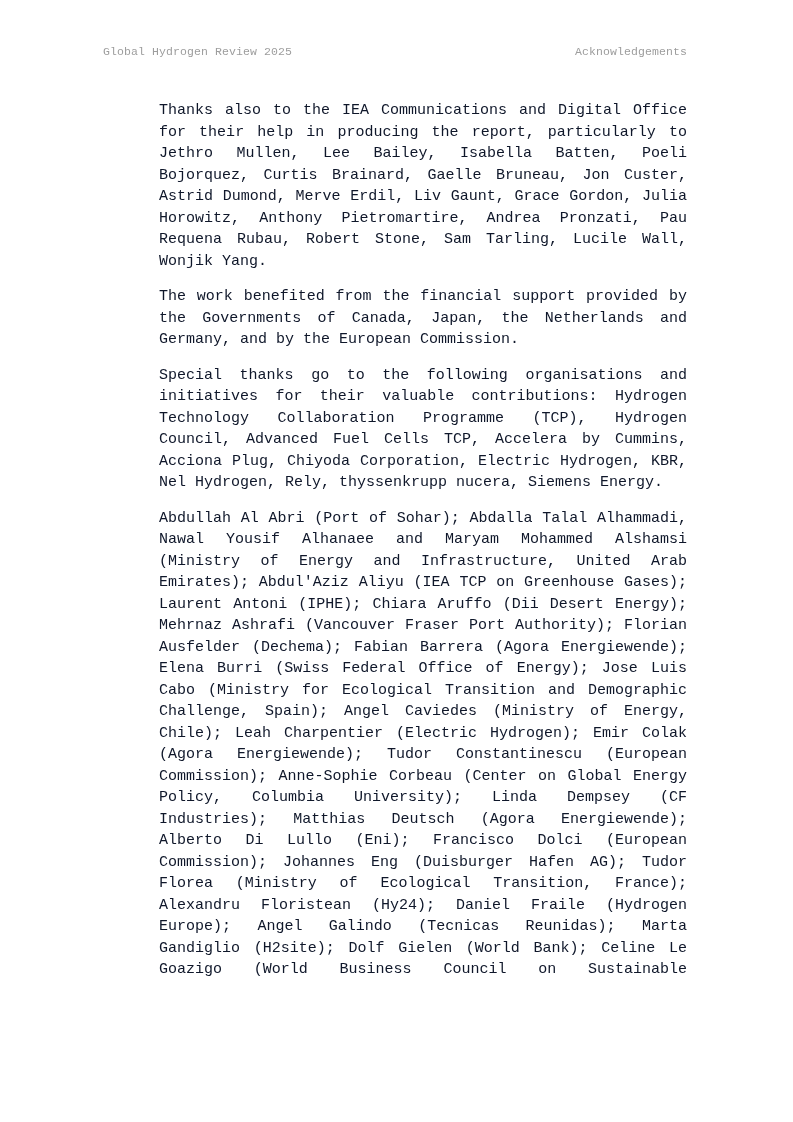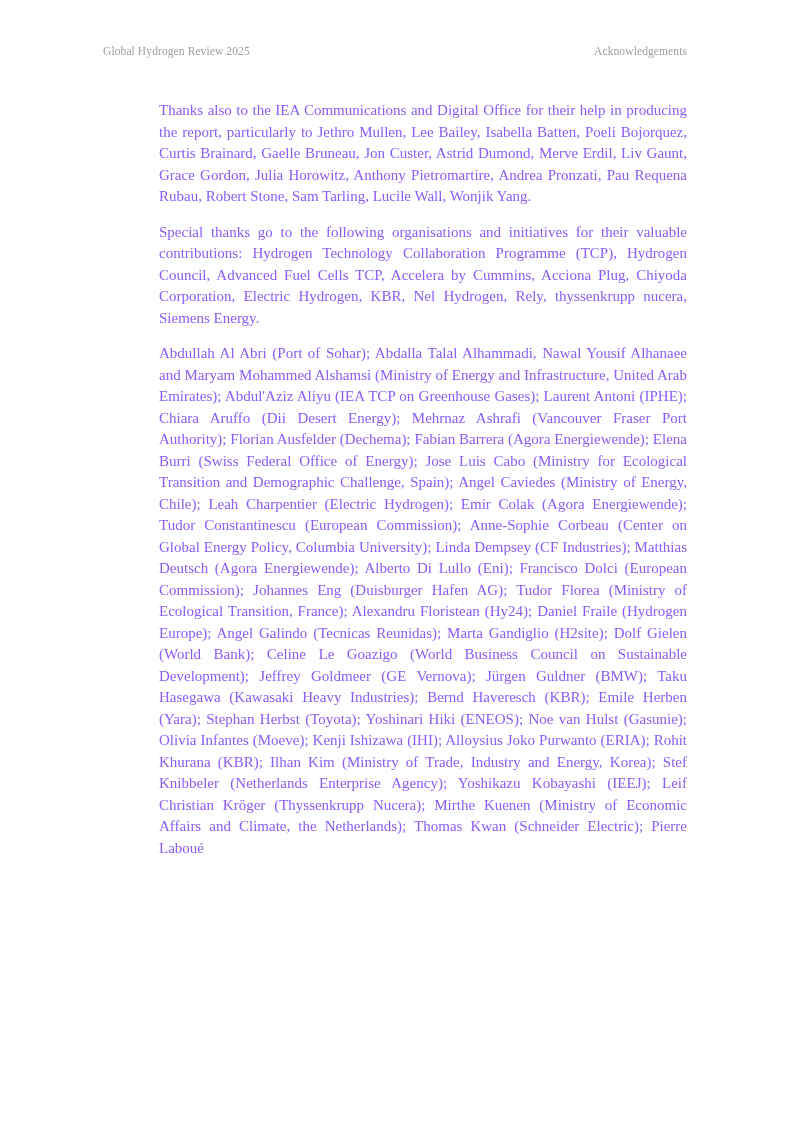--- a/index.html
+++ b/index.html
@@ -3,21 +3,21 @@
 <meta charset="utf-8">
 <style>
   * { margin: 0; padding: 0; box-sizing: border-box; }
   html, body { background: #ffffff; }
   .page {
     position: relative;
     width: 793px;
     height: 984px;
     background: #ffffff;
     overflow: hidden;
-    font-family: Liberation Serif, serif;
+    font-family: Liberation Mono, monospace;
   }
   .header {
     position: absolute;
     top: 45px;
     left: 103px;
     width: 584px;
     display: flex;
     justify-content: space-between;
     font-size: 11.5px;
     color: #9d9d9d;
@@ -25,21 +25,21 @@
   }
   .body-text {
     position: absolute;
     top: 100px;
     left: 159px;
     width: 528px;
   }
   .body-text p {
     font-size: 15px;
     line-height: 21.5px;
-    color: #8b5cf6;
+    color: #0f172a;
     text-align: justify;
     margin-bottom: 14px;
   }
   .body-text p:last-child { margin-bottom: 4px; }
   .footer {
     position: absolute;
     top: 1058px;
     left: 0;
     width: 793px;
     text-align: center;
@@ -74,20 +74,21 @@
 
 <div class="page">
 
   <div class="header">
     <span>Global Hydrogen Review 2025</span>
     <span>Acknowledgements</span>
   </div>
 
   <div class="body-text">
     <p>Thanks also to the IEA Communications and Digital Office for their help in producing the report, particularly to Jethro Mullen, Lee Bailey, Isabella Batten, Poeli Bojorquez, Curtis Brainard, Gaelle Bruneau, Jon Custer, Astrid Dumond, Merve Erdil, Liv Gaunt, Grace Gordon, Julia Horowitz, Anthony Pietromartire, Andrea Pronzati, Pau Requena Rubau, Robert Stone, Sam Tarling, Lucile Wall, Wonjik Yang.</p>
+    <p>The work benefited from the financial support provided by the Governments of Canada, Japan, the Netherlands and Germany, and by the European Commission.</p>
     <p>Special thanks go to the following organisations and initiatives for their valuable contributions: Hydrogen Technology Collaboration Programme (TCP), Hydrogen Council, Advanced Fuel Cells TCP, Accelera by Cummins, Acciona Plug, Chiyoda Corporation, Electric Hydrogen, KBR, Nel Hydrogen, Rely, thyssenkrupp nucera, Siemens Energy.</p>
     <p>Abdullah Al Abri (Port of Sohar); Abdalla Talal Alhammadi, Nawal Yousif Alhanaee and Maryam Mohammed Alshamsi (Ministry of Energy and Infrastructure, United Arab Emirates); Abdul'Aziz Aliyu (IEA TCP on Greenhouse Gases); Laurent Antoni (IPHE); Chiara Aruffo (Dii Desert Energy); Mehrnaz Ashrafi (Vancouver Fraser Port Authority); Florian Ausfelder (Dechema); Fabian Barrera (Agora Energiewende); Elena Burri (Swiss Federal Office of Energy); Jose Luis Cabo (Ministry for Ecological Transition and Demographic Challenge, Spain); Angel Caviedes (Ministry of Energy, Chile); Leah Charpentier (Electric Hydrogen); Emir Colak (Agora Energiewende); Tudor Constantinescu (European Commission); Anne-Sophie Corbeau (Center on Global Energy Policy, Columbia University); Linda Dempsey (CF Industries); Matthias Deutsch (Agora Energiewende); Alberto Di Lullo (Eni); Francisco Dolci (European Commission); Johannes Eng (Duisburger Hafen AG); Tudor Florea (Ministry of Ecological Transition, France); Alexandru Floristean (Hy24); Daniel Fraile (Hydrogen Europe); Angel Galindo (Tecnicas Reunidas); Marta Gandiglio (H2site); Dolf Gielen (World Bank); Celine Le Goazigo (World Business Council on Sustainable Development); Jeffrey Goldmeer (GE Vernova); Jürgen Guldner (BMW); Taku Hasegawa (Kawasaki Heavy Industries); Bernd Haveresch (KBR); Emile Herben (Yara); Stephan Herbst (Toyota); Yoshinari Hiki (ENEOS); Noe van Hulst (Gasunie); Olivia Infantes (Moeve); Kenji Ishizawa (IHI); Alloysius Joko Purwanto (ERIA); Rohit Khurana (KBR); Ilhan Kim (Ministry of Trade, Industry and Energy, Korea); Stef Knibbeler (Netherlands Enterprise Agency); Yoshikazu Kobayashi (IEEJ); Leif Christian Kröger (Thyssenkrupp Nucera); Mirthe Kuenen (Ministry of Economic Affairs and Climate, the Netherlands); Thomas Kwan (Schneider Electric); Pierre Laboué</p>
   </div>
 
   <div class="footer">
     <span>Merve</span><span class="sep">|</span><span>3</span>
   </div>
 
   <div class="attribution">IEA. CC BY 4.0.</div>
 

